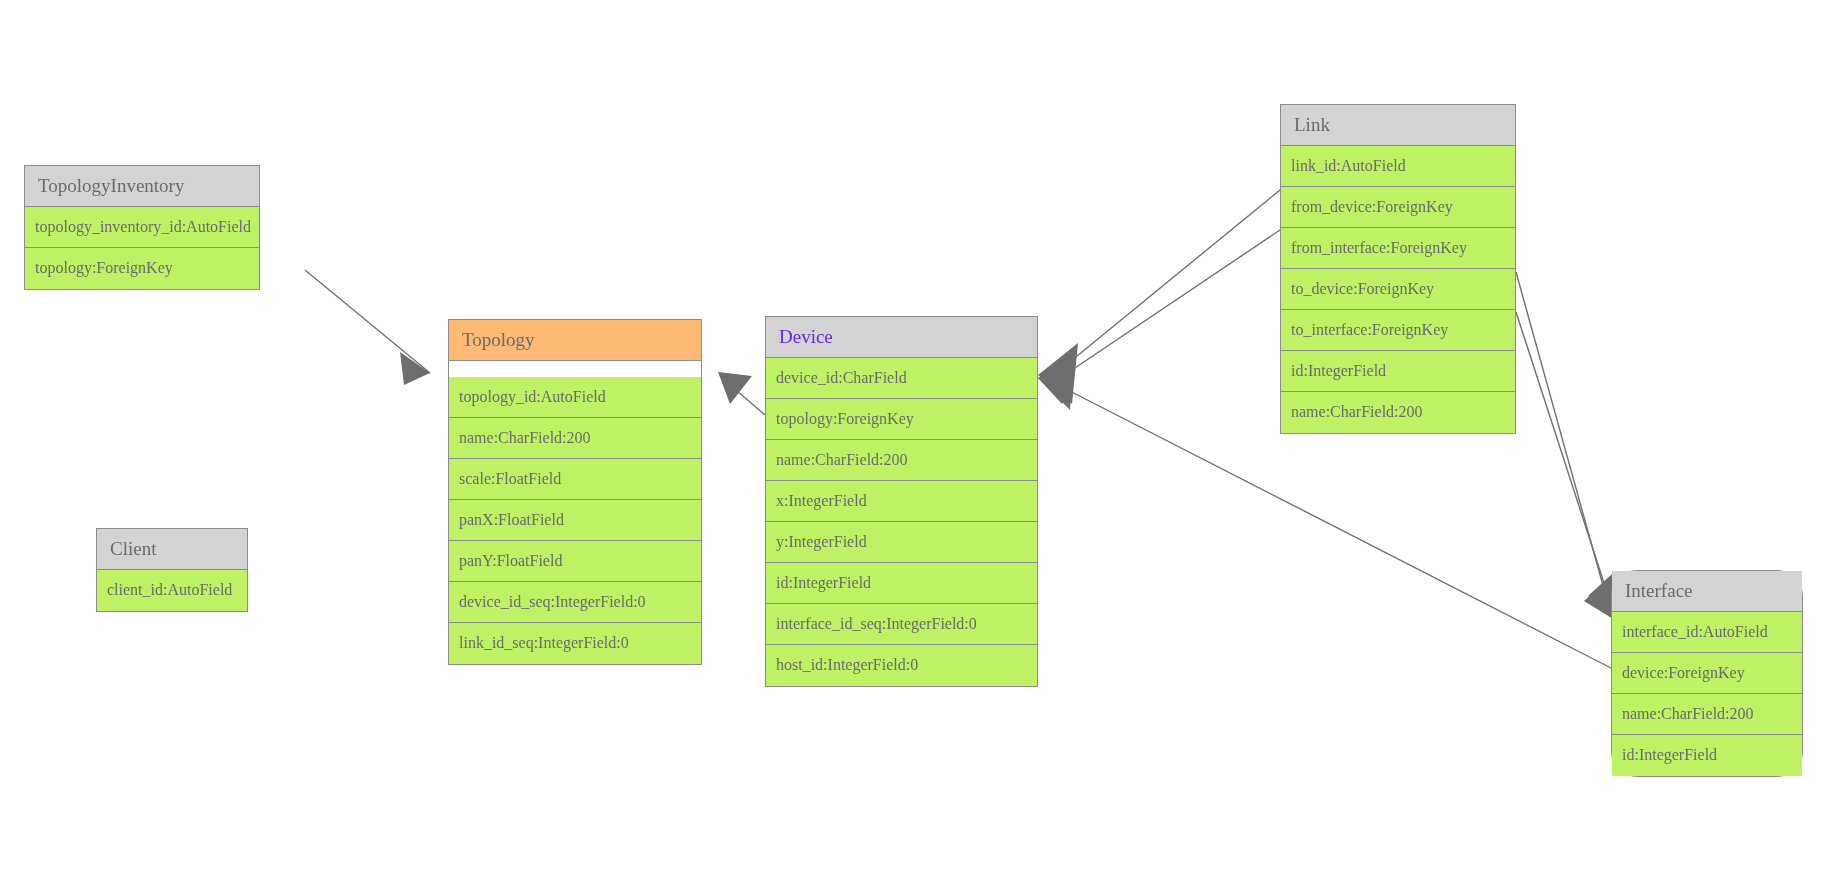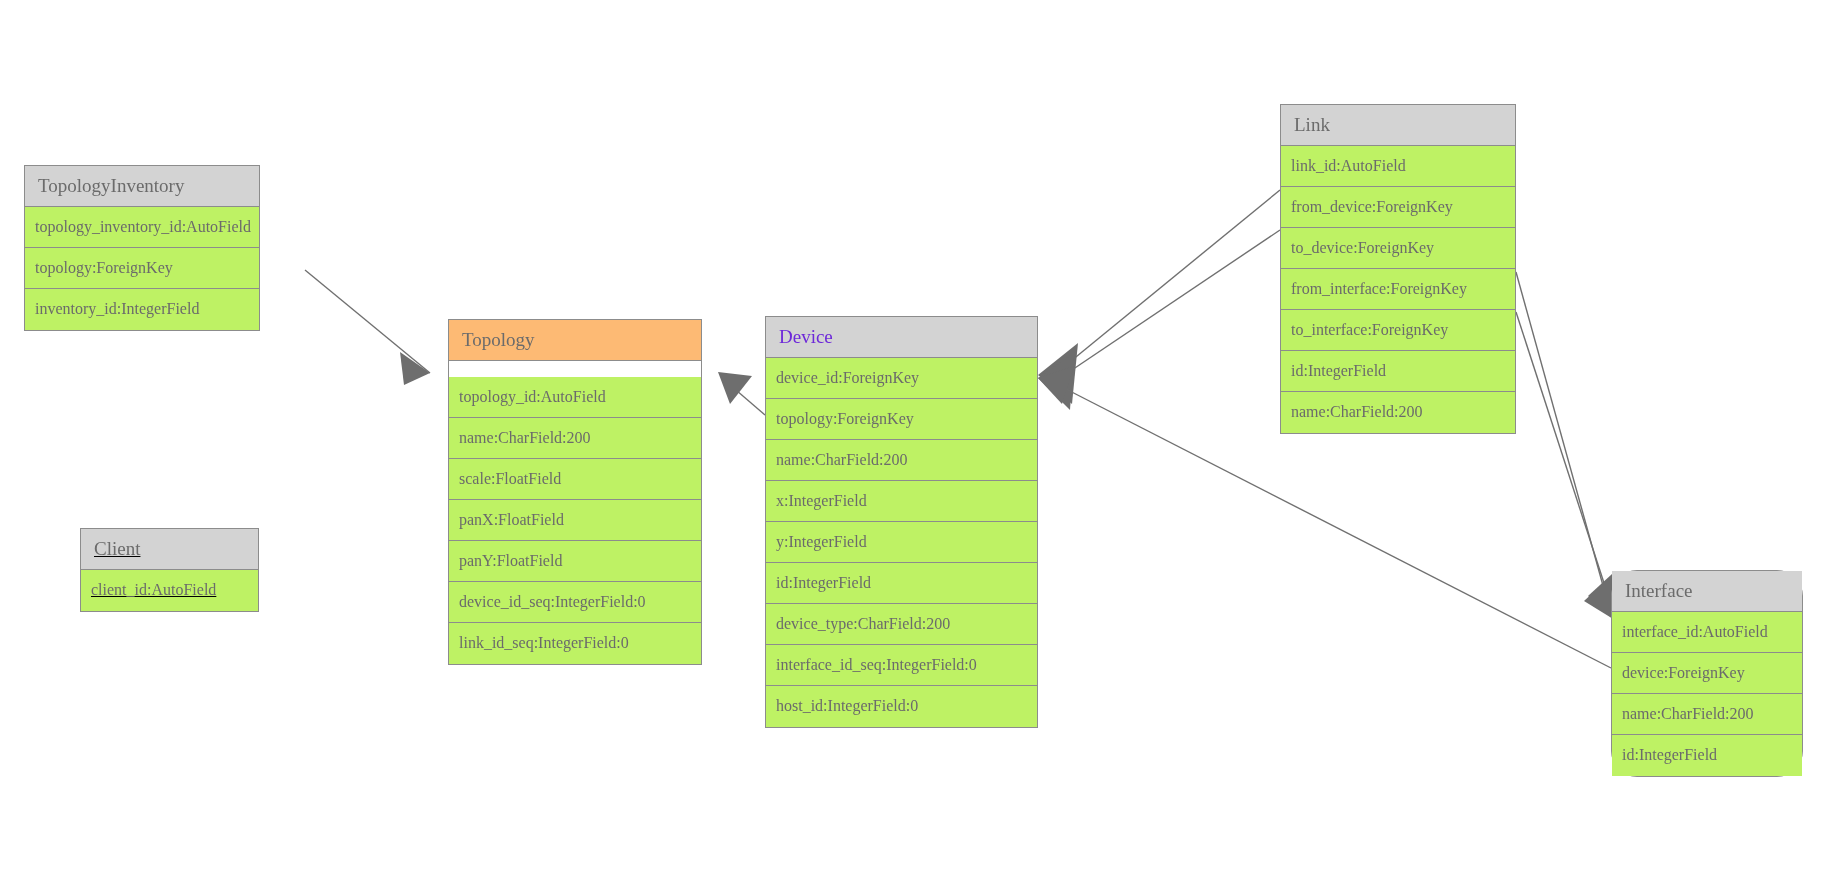--- a/index.html
+++ b/index.html
@@ -92,54 +92,52 @@
         <path d="M 1611,668 L 1060,386" stroke="#707070" stroke-width="1.4" fill="none"></path>
         <path d="M 1038,378 L 1074,366 L 1062,404 Z" fill="#6e6e6e" stroke="none"></path>
       </g>
     </svg>
 
   <div id="boxes">
       <div class="uml-box" style="left: 24px; top: 165px; width: 236px; border-color: rgb(140, 140, 140);">
         <div class="uml-header" style="background: rgb(211, 211, 211); color: rgb(107, 107, 107); border-bottom-color: rgb(140, 140, 140);">TopologyInventory</div>
         <div class="uml-row" style="color: rgb(107, 107, 107); border-bottom-color: rgb(140, 140, 140);">topology_inventory_id:AutoField</div>
         <div class="uml-row" style="color: rgb(107, 107, 107); border-bottom-color: rgb(140, 140, 140);">topology:ForeignKey</div>
-        <div class="uml-row" style="color: rgb(107, 107, 107); border-bottom-color: rgb(140, 140, 140);">inventory_id:IntegerField</div>
       </div>
       <div class="uml-box" style="left: 448px; top: 319px; width: 254px; border-color: rgb(140, 140, 140);">
         <div class="uml-header" style="background: #fdba74; color: rgb(107, 107, 107); border-bottom-color: rgb(140, 140, 140);">Topology</div>
         <div class="uml-row" style="color: rgb(107, 107, 107); border-bottom-color: rgb(140, 140, 140); margin-top: 16px;">topology_id:AutoField</div>
         <div class="uml-row" style="color: rgb(107, 107, 107); border-bottom-color: rgb(140, 140, 140);">name:CharField:200</div>
         <div class="uml-row" style="color: rgb(107, 107, 107); border-bottom-color: rgb(140, 140, 140);">scale:FloatField</div>
         <div class="uml-row" style="color: rgb(107, 107, 107); border-bottom-color: rgb(140, 140, 140);">panX:FloatField</div>
         <div class="uml-row" style="color: rgb(107, 107, 107); border-bottom-color: rgb(140, 140, 140);">panY:FloatField</div>
         <div class="uml-row" style="color: rgb(107, 107, 107); border-bottom-color: rgb(140, 140, 140);">device_id_seq:IntegerField:0</div>
         <div class="uml-row" style="color: rgb(107, 107, 107); border-bottom-color: rgb(140, 140, 140);">link_id_seq:IntegerField:0</div>
       </div>
-      <div class="uml-box" style="left: 80px; top: 528px; width: 179px; border-color: rgb(140, 140, 140); text-decoration: underline;">
+      <div class="uml-box" style="left: 96px; top: 528px; width: 152px; border-color: rgb(140, 140, 140);">
         <div class="uml-header" style="background: rgb(211, 211, 211); color: rgb(107, 107, 107); border-bottom-color: rgb(140, 140, 140);">Client</div>
         <div class="uml-row" style="color: rgb(107, 107, 107); border-bottom-color: rgb(140, 140, 140);">client_id:AutoField</div>
       </div>
       <div class="uml-box" style="left: 765px; top: 316px; width: 273px; border-color: rgb(140, 140, 140);">
         <div class="uml-header" style="background: rgb(211, 211, 211); color: #6d28d9; border-bottom-color: rgb(140, 140, 140);">Device</div>
-        <div class="uml-row" style="color: rgb(107, 107, 107); border-bottom-color: rgb(140, 140, 140);">device_id:ForeignKey</div>
+        <div class="uml-row" style="color: rgb(107, 107, 107); border-bottom-color: rgb(140, 140, 140);">device_id:CharField</div>
         <div class="uml-row" style="color: rgb(107, 107, 107); border-bottom-color: rgb(140, 140, 140);">topology:ForeignKey</div>
         <div class="uml-row" style="color: rgb(107, 107, 107); border-bottom-color: rgb(140, 140, 140);">name:CharField:200</div>
         <div class="uml-row" style="color: rgb(107, 107, 107); border-bottom-color: rgb(140, 140, 140);">x:IntegerField</div>
         <div class="uml-row" style="color: rgb(107, 107, 107); border-bottom-color: rgb(140, 140, 140);">y:IntegerField</div>
         <div class="uml-row" style="color: rgb(107, 107, 107); border-bottom-color: rgb(140, 140, 140);">id:IntegerField</div>
-        <div class="uml-row" style="color: rgb(107, 107, 107); border-bottom-color: rgb(140, 140, 140);">device_type:CharField:200</div>
         <div class="uml-row" style="color: rgb(107, 107, 107); border-bottom-color: rgb(140, 140, 140);">interface_id_seq:IntegerField:0</div>
         <div class="uml-row" style="color: rgb(107, 107, 107); border-bottom-color: rgb(140, 140, 140);">host_id:IntegerField:0</div>
       </div>
       <div class="uml-box" style="left: 1280px; top: 104px; width: 236px; border-color: rgb(140, 140, 140);">
         <div class="uml-header" style="background: rgb(211, 211, 211); color: rgb(107, 107, 107); border-bottom-color: rgb(140, 140, 140);">Link</div>
         <div class="uml-row" style="color: rgb(107, 107, 107); border-bottom-color: rgb(140, 140, 140);">link_id:AutoField</div>
         <div class="uml-row" style="color: rgb(107, 107, 107); border-bottom-color: rgb(140, 140, 140);">from_device:ForeignKey</div>
+        <div class="uml-row" style="color: rgb(107, 107, 107); border-bottom-color: rgb(140, 140, 140);">from_interface:ForeignKey</div>
         <div class="uml-row" style="color: rgb(107, 107, 107); border-bottom-color: rgb(140, 140, 140);">to_device:ForeignKey</div>
-        <div class="uml-row" style="color: rgb(107, 107, 107); border-bottom-color: rgb(140, 140, 140);">from_interface:ForeignKey</div>
         <div class="uml-row" style="color: rgb(107, 107, 107); border-bottom-color: rgb(140, 140, 140);">to_interface:ForeignKey</div>
         <div class="uml-row" style="color: rgb(107, 107, 107); border-bottom-color: rgb(140, 140, 140);">id:IntegerField</div>
         <div class="uml-row" style="color: rgb(107, 107, 107); border-bottom-color: rgb(140, 140, 140);">name:CharField:200</div>
       </div>
       <div class="uml-box" style="left: 1611px; top: 570px; width: 192px; border-color: rgb(140, 140, 140); border-radius: 26px;">
         <div class="uml-header" style="background: rgb(211, 211, 211); color: rgb(107, 107, 107); border-bottom-color: rgb(140, 140, 140);">Interface</div>
         <div class="uml-row" style="color: rgb(107, 107, 107); border-bottom-color: rgb(140, 140, 140);">interface_id:AutoField</div>
         <div class="uml-row" style="color: rgb(107, 107, 107); border-bottom-color: rgb(140, 140, 140);">device:ForeignKey</div>
         <div class="uml-row" style="color: rgb(107, 107, 107); border-bottom-color: rgb(140, 140, 140);">name:CharField:200</div>
         <div class="uml-row" style="color: rgb(107, 107, 107); border-bottom-color: rgb(140, 140, 140);">id:IntegerField</div>

